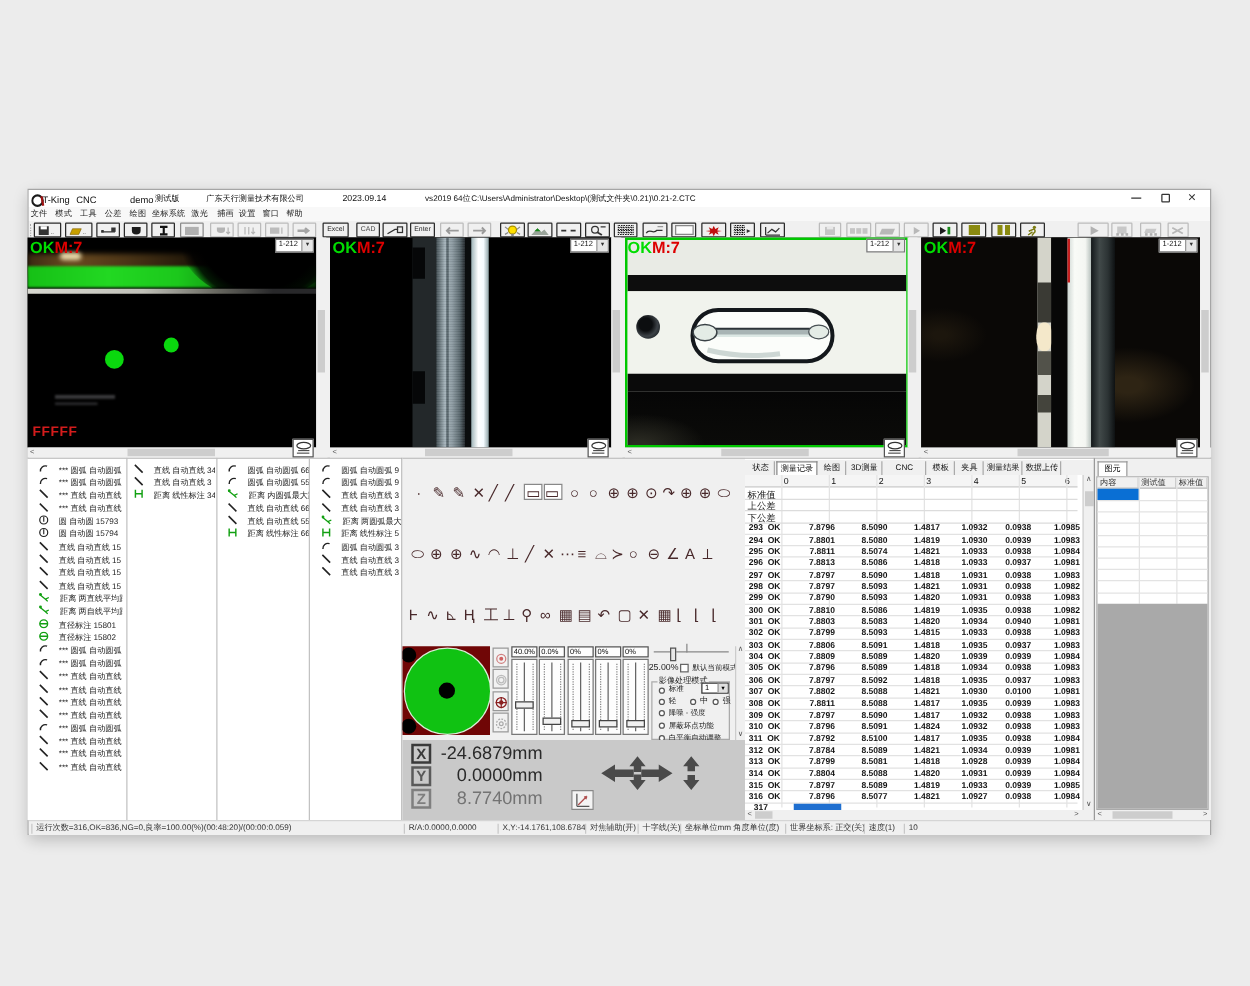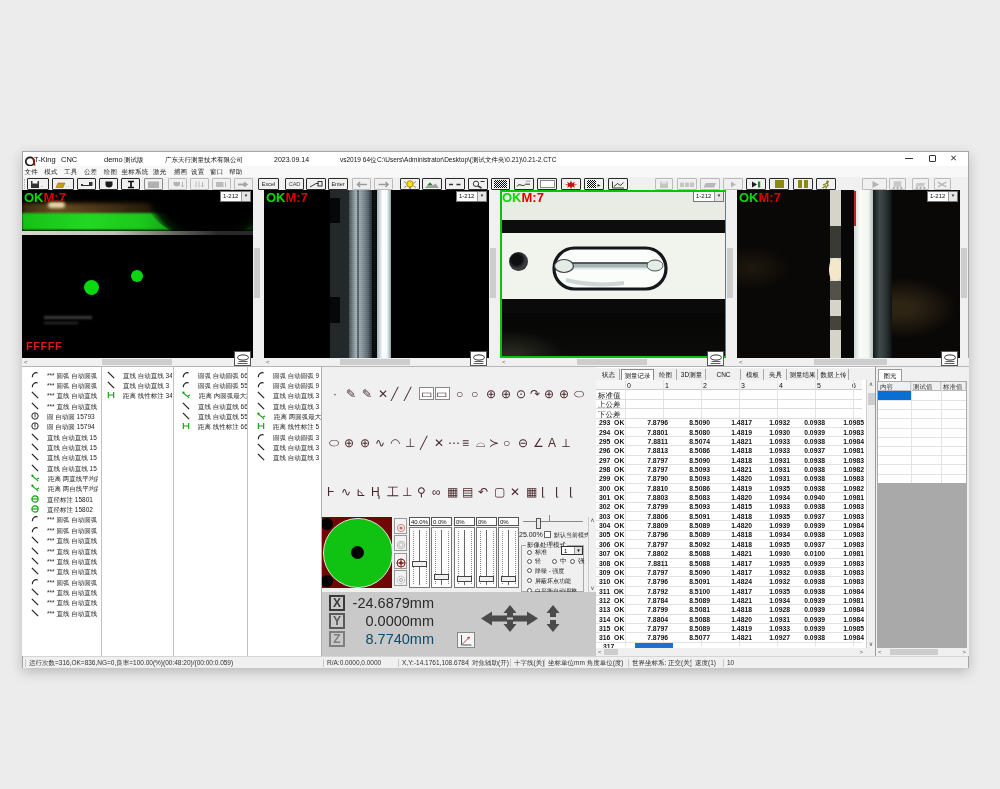--- a/index.html
+++ b/index.html
@@ -711,21 +711,21 @@
 <div class="abs" style="left:588px;top:517px;width:8px;height:75px;background:#f0f0f0;border-left:1px solid #ccc;">
     <div style="font-size:6px;line-height:7px;text-align:center;color:#555;">∧</div>
     <div style="position:absolute;bottom:0;width:100%;font-size:6px;line-height:7px;text-align:center;color:#555;">∨</div>
   </div>
 <div class="abs" style="left:322px;top:592px;width:274px;height:64px;background:#c9c9c9;"></div>
 <div class="abs" style="left:329px;top:595px;width:16px;height:16px;border:2px solid #3a3a3a;color:#3a3a3a;font-size:12px;font-weight:bold;line-height:12px;text-align:center;">X</div>
 <div class="abs" style="left:350px;top:595px;width:84px;height:16px;font-size:14.5px;color:#2a2a2a;text-align:right;line-height:16px;">-24.6879mm</div>
 <div class="abs" style="left:329px;top:613px;width:16px;height:16px;border:2px solid #5a5a5a;color:#5a5a5a;font-size:12px;font-weight:bold;line-height:12px;text-align:center;">Y</div>
 <div class="abs" style="left:350px;top:613px;width:84px;height:16px;font-size:14.5px;color:#2a2a2a;text-align:right;line-height:16px;">0.0000mm</div>
 <div class="abs" style="left:329px;top:631px;width:16px;height:16px;border:2px solid #7f7f7f;color:#7f7f7f;font-size:12px;font-weight:bold;line-height:12px;text-align:center;">Z</div>
-<div class="abs" style="left:350px;top:631px;width:84px;height:16px;font-size:14.5px;color:#0c4a6e;text-align:right;line-height:16px;">8.7740mm</div>
+<div class="abs" style="left:350px;top:631px;width:84px;height:16px;font-size:14.5px;color:#737373;text-align:right;line-height:16px;">8.7740mm</div>
 <div class="abs" style="left:457px;top:632px;width:18px;height:16px;background:#f4f4f4;border:1px solid #888;"><svg width="16" height="14">
       <path d="M3.5 12 V2 M3.5 12 H13.5" stroke="#555"></path>
       <path d="M4.5 11 L11.5 4 M11.5 4 L9.2 4.6 M11.5 4 L10.7 6.4" stroke="#b05050" fill="none"></path>
     </svg></div>
 <svg class="abs" style="left:480px;top:604px;" width="84" height="30">
     <path d="M1 14.5 L12 7.5 V11.5 H27 V17.5 H12 V21.5 Z" fill="#4a4a4a"></path>
     <path d="M58 14.5 L47 7.5 V11.5 H33 V17.5 H47 V21.5 Z" fill="#4a4a4a"></path>
     <path d="M30 1 L23.5 9 H27 V13.5 H33 V9 H36.5 Z" fill="#4a4a4a"></path>
     <path d="M30 28 L23.5 20 H27 V15.5 H33 V20 H36.5 Z" fill="#4a4a4a"></path>
     <path d="M73 1 L66.5 9 H70 V13 H76 V9 H79.5 Z" fill="#4a4a4a"></path>

